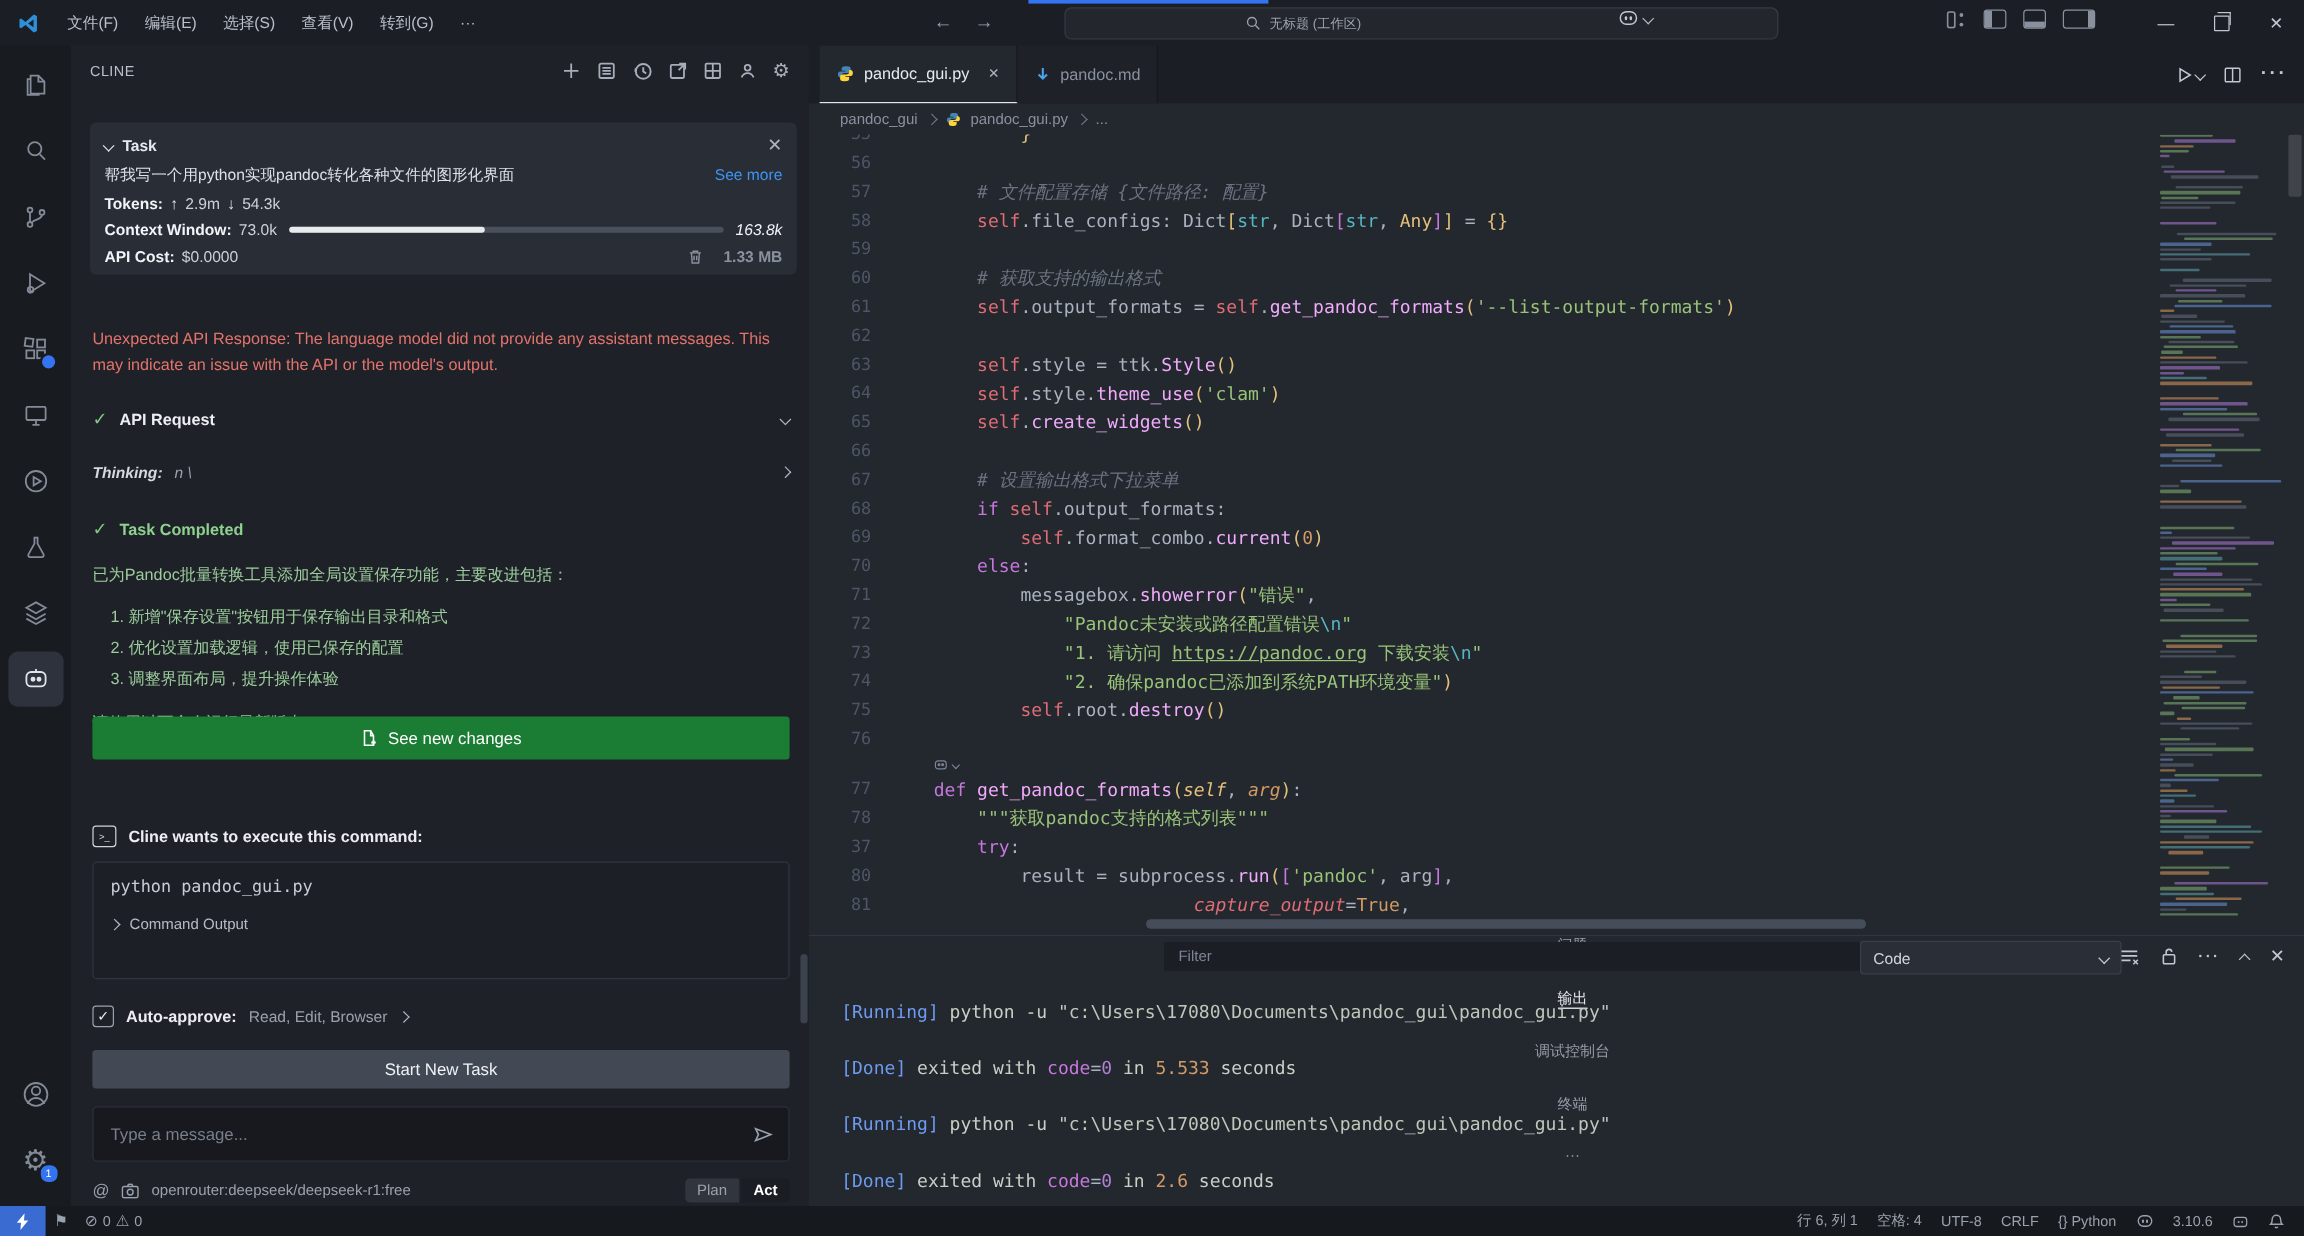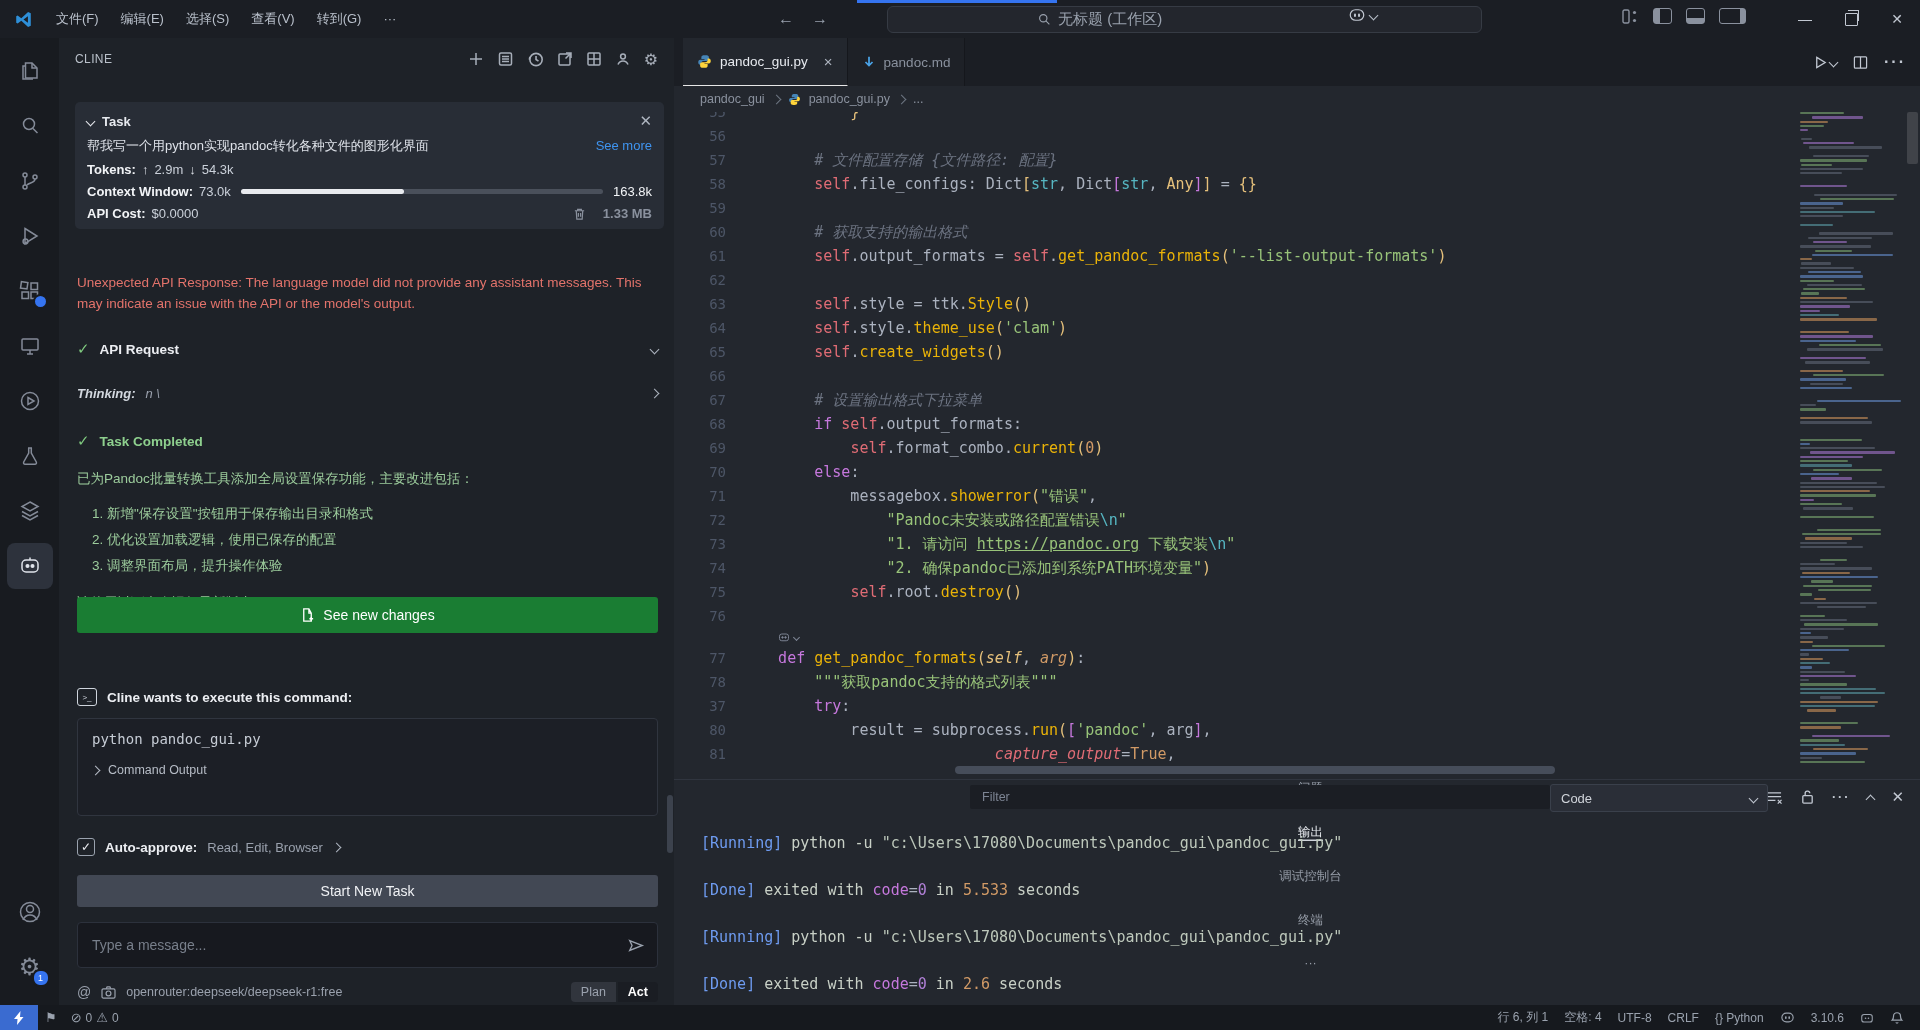--- a/index.html
+++ b/index.html
@@ -3,21 +3,21 @@
 <meta charset="utf-8">
 <style>
   html,body{margin:0;padding:0;background:#15171c;}
   body{width:1920px;height:1030px;overflow:hidden;font-family:"Liberation Sans",sans-serif;color:#c9d1dc;-webkit-font-smoothing:antialiased;}
   .app{position:relative;width:1920px;height:1030px;background:#23272e;}
   
   .titlebar{position:relative;height:38px;background:#1b1e24;display:flex;align-items:center;font-size:13px;color:#b9c0cb;}
   .tb-logo{margin:0 12px 0 14px;display:flex;align-items:center;}
   .menu-item{padding:0 11px;height:26px;line-height:26px;border-radius:5px;cursor:default;}
   .nav-arrows{position:absolute;left:778px;top:0;height:38px;display:flex;align-items:center;gap:18px;font-size:16px;color:#9aa2ae;}
-  .cmdcenter{position:absolute;left:887px;top:6px;width:443px;height:25px;background:#23262d;border:1px solid #363b44;border-radius:6px;display:flex;align-items:center;justify-content:flex-start;padding-left:150px;gap:7px;color:#9aa2ae;font-size:15px;}
+  .cmdcenter{position:absolute;left:887px;top:6px;width:443px;height:25px;background:#23262d;border:1px solid #363b44;border-radius:6px;display:flex;align-items:center;justify-content:flex-start;padding-left:150px;gap:7px;color:#9aa2ae;font-size:11px;}
   .tb-progress{position:absolute;left:857px;top:0;width:200px;height:3px;background:#3574f0;}
   .copilot{position:absolute;left:1348px;top:7px;display:flex;align-items:center;gap:4px;color:#b9c0cb;}
   .layout-icons{position:absolute;left:1622px;top:8px;display:flex;gap:14px;align-items:center;}
   .lg{width:17px;height:14px;border:1.4px solid #8a919e;border-radius:3px;position:relative;}
   .lg.sb-left:before{content:"";position:absolute;left:0;top:0;bottom:0;width:6px;background:#8a919e;}
   .lg.pn-bot:before{content:"";position:absolute;left:0;right:0;bottom:0;height:5px;background:#8a919e;}
   .lg.sb-right:before{content:"";position:absolute;right:0;top:0;bottom:0;width:5px;background:#8a919e;}
   .custom-layout{display:flex;gap:2px;align-items:center;}
   .win-controls{position:absolute;right:0;top:0;height:38px;display:flex;}
   .win-btn{width:46px;height:38px;display:flex;align-items:center;justify-content:center;color:#c2c8d2;font-size:14px;}
@@ -88,21 +88,21 @@
   .tab.active{background:#23272e;color:#e7eaef;border-bottom:1.5px solid #e7e7e7;}
   .tab .close{margin-left:8px;font-size:15px;color:#aeb5c0;}
   .editor-actions{position:absolute;right:14px;top:0;height:48px;display:flex;align-items:center;gap:16px;color:#c2c8d2;}
   .breadcrumb{height:26px;display:flex;align-items:center;gap:8px;padding-left:26px;font-size:12.5px;color:#8a919e;background:#23272e;}
   .codewrap{flex:1;position:relative;overflow:hidden;font-family:"DejaVu Sans Mono",monospace;font-size:15px;}
   #codelines{position:absolute;left:0;right:132px;top:-12px;}
   .code-line{height:24px;line-height:24px;white-space:pre;display:flex;}
   .code-line .ln{display:inline-block;width:52px;text-align:right;margin-right:16px;color:#4d5667;flex:none;font-size:14px;}
   .code-line .ct{white-space:pre;}
   .codelens{height:18px;line-height:18px;padding-left:104px;color:#7d8594;font-size:11px;display:flex;align-items:center;gap:4px;}
-  .tk-p{color:#abb2bf}.tk-kw{color:#c678dd}.tk-self{color:#e06c75}.tk-fn{color:#eab308}
+  .tk-p{color:#abb2bf}.tk-kw{color:#c678dd}.tk-self{color:#e06c75}.tk-fn{color:#f0abfc}
   .tk-str{color:#98c379}.tk-com{color:#6b7280;font-style:italic}.tk-num{color:#d19a66}
   .tk-cls{color:#e5c07b}.tk-typ{color:#56b6c2}.tk-bry{color:#e5c07b}.tk-brp{color:#c678dd}
   .tk-parm{color:#e5c07b;font-style:italic}.tk-parm2{color:#d19a66;font-style:italic}
   .tk-kwarg{color:#e06c75;font-style:italic}.tk-const{color:#d19a66}.tk-esc{color:#56b6c2}
   .tk-link{color:#98c379;text-decoration:underline}
   #minimap{position:absolute;right:16px;top:0;bottom:0;width:106px;background:#23272e;overflow:hidden;}
   .mm-line{height:2.3px;margin-bottom:2px;border-radius:1px;opacity:.65;}
   .vscroll{position:absolute;right:0;top:0;bottom:0;width:15px;}
   .vthumb{position:absolute;top:0;left:2px;right:2px;height:52px;background:#ffffff22;border-radius:2px;}
   .hthumb{position:absolute;bottom:5px;left:281px;width:600px;height:8px;background:#596070aa;border-radius:4px;}
@@ -331,21 +331,21 @@
             <span class="dim">2.9m</span>
           <span>↓</span>
             <span class="dim">54.3k</span>
         </div>
         <div class="kv">
             <b>Context Window:</b>
           <span class="dim">73.0k</span>
           <span class="ctx-bar">
               <span class="ctx-fill"></span>
             </span>
-          <span style="color:#f2f4f7;">163.8k</span>
+          <span style="color:#f2f4f7;font-style:italic;">163.8k</span>
         </div>
         <div class="kv">
             <b>API Cost:</b>
           <span class="dim">$0.0000</span>
           <span style="margin-left:auto;display:flex;align-items:center;gap:17px;color:#8a919e;text-align:right;">
             <svg width="13" height="14" viewBox="0 0 14 15" style="stroke:#8a919e;fill:none;stroke-width:1.3;">
                 <path d="M2 4h10M5 4V2.5h4V4M3.5 4l.6 9h5.8l.6-9M5.8 6.5v4M8.2 6.5v4"></path>
               </svg>
             <b style="color:#8a919e;">1.33 MB</b>
           </span>

